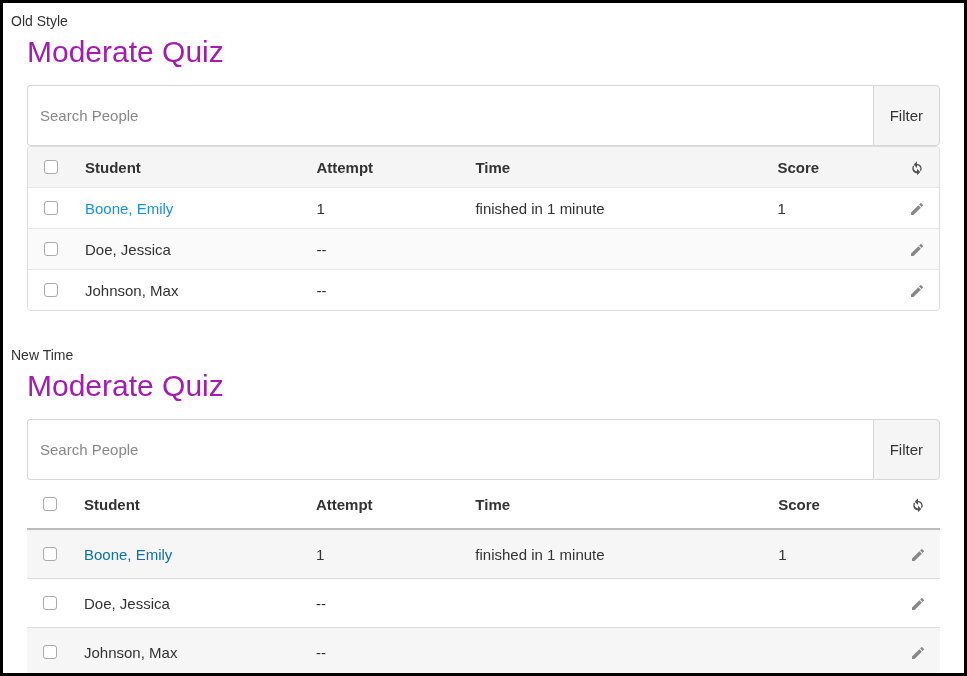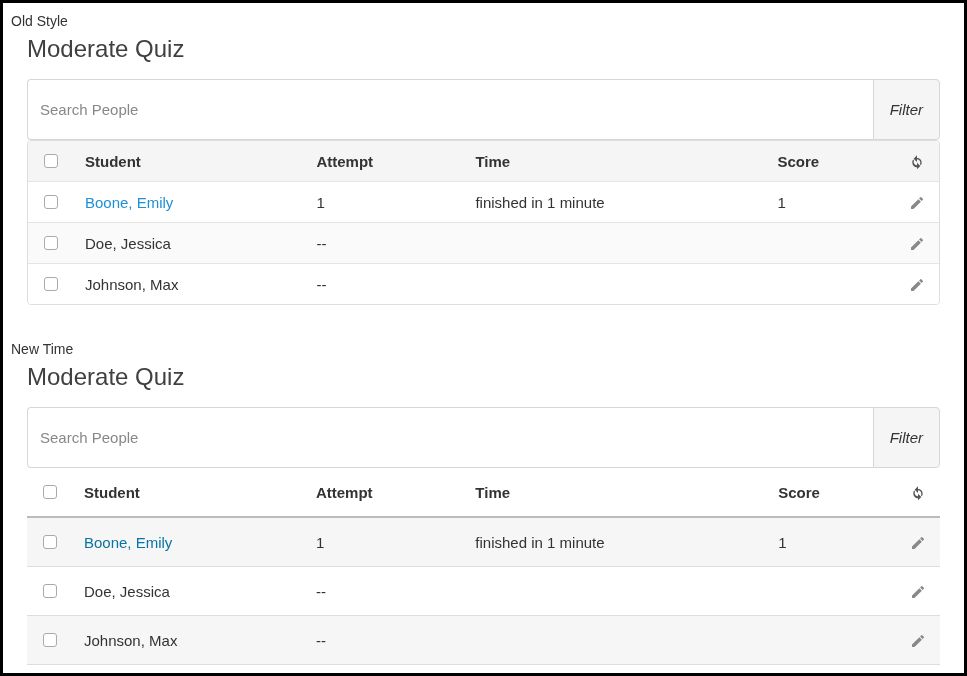--- a/index.html
+++ b/index.html
@@ -16,23 +16,23 @@
     height: 676px;
     padding: 6px 24px 0 24px;
     overflow: hidden;
   }
   .style-label {
     font-size: 14px;
     color: #333;
     margin: 4px 0 2px -16px;
   }
   .page-title {
-    font-size: 24px;
+    font-size: 30px;
     font-weight: 400;
-    color: #404040;
+    color: #a21caf;
     margin: 6px 0 16px 0;
   }
   .search-row {
     display: flex;
     margin-bottom: 0;
   }
   .search-input {
     flex: 1;
     border: 1px solid #d6d6d6;
     border-right: none;
@@ -45,21 +45,20 @@
   }
   .search-input::placeholder { color: #888; }
   .filter-btn {
     border: 1px solid #d6d6d6;
     border-radius: 0 4px 4px 0;
     background: #f5f5f5;
     padding: 21px 16px;
     font-size: 15px;
     color: #333;
     cursor: pointer;
-    font-style: italic;
   }
   
   .old-table {
     width: 100%;
     border-collapse: separate;
     border-spacing: 0;
     border: 1px solid #ddd;
     border-radius: 4px;
     overflow: hidden;
   }

